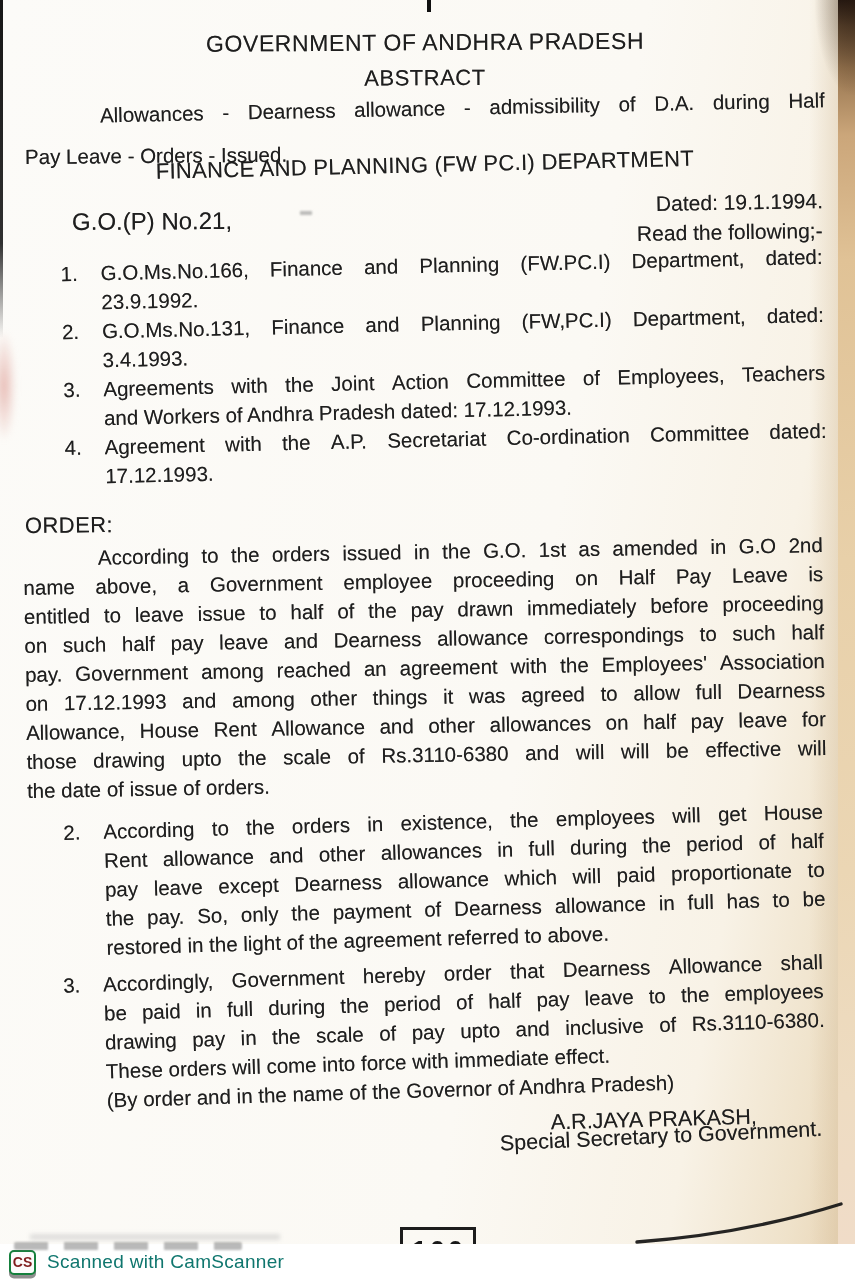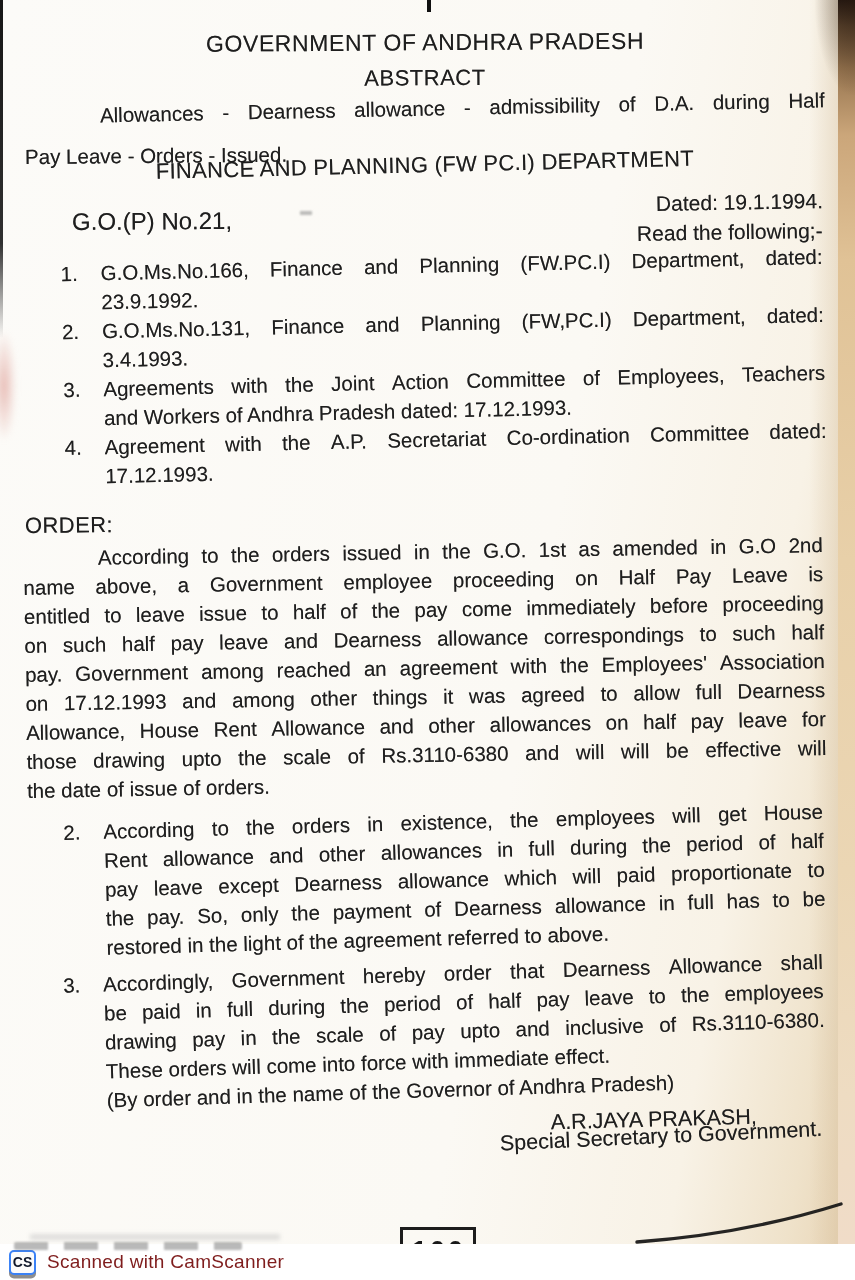--- a/index.html
+++ b/index.html
@@ -31,24 +31,24 @@
   .pagenum-box span{display:block;margin:6px 0 0 9px;font-size:27px;font-weight:700;
     letter-spacing:3px;color:#181818;}
   .dash-row{position:absolute;left:14px;top:1242px;width:228px;height:8px;z-index:12;
     background:repeating-linear-gradient(90deg,#757575 0 34px,rgba(0,0,0,0) 34px 50px);
     filter:blur(1px);opacity:.5;border-radius:2px;}
   .smudge{position:absolute;left:30px;top:1234px;width:250px;height:6px;background:#bdbdbd;
     filter:blur(2px);opacity:.45;z-index:12;}
   
   .wm-bar{position:absolute;left:0;bottom:0;width:855px;height:36px;background:#ffffff;z-index:10;
     display:flex;align-items:center;padding-left:9px;}
-  .cs-badge{width:27px;height:25px;border:2px solid #3b82f6;border-radius:5px;background:#fcfcfc;
+  .cs-badge{width:27px;height:25px;border:2px solid #15803d;border-radius:5px;background:#fcfcfc;
     display:flex;align-items:center;justify-content:center;font-size:14px;font-weight:700;
-    color:#0f172a;box-shadow:0 3.5px 0 #8e8e8e;}
-  .wm-text{margin-left:11px;font-size:19px;color:#7f1d1d;letter-spacing:.3px;}
+    color:#7f1d1d;box-shadow:0 3.5px 0 #8e8e8e;}
+  .wm-text{margin-left:11px;font-size:19px;color:#0f766e;letter-spacing:.3px;}
   
   .content{position:absolute;left:25px;right:30px;top:30px;z-index:2;
     text-shadow:0 0 .5px rgba(30,30,30,.55);}
   .ln{height:29px;line-height:29px;font-size:20.5px;overflow:hidden;}
   .j{display:flex;justify-content:space-between;}
   .j span{white-space:pre;flex-shrink:0;}
   .header{position:relative;height:230px;}
   .title{position:absolute;top:2px;left:0;right:0;text-align:center;font-size:23px;letter-spacing:.6px;}
   .abstract{position:absolute;top:38px;left:0;right:0;text-align:center;font-size:22px;letter-spacing:.5px;}
   .subj1{position:absolute;top:72px;left:0;right:0;padding-left:75px;}
@@ -219,21 +219,21 @@
       <div class="ln j">
           <span>entitled</span>
           <span>to</span>
           <span>leave</span>
           <span>issue</span>
           <span>to</span>
           <span>half</span>
           <span>of</span>
           <span>the</span>
           <span>pay</span>
-          <span>come</span>
+          <span>drawn</span>
           <span>immediately</span>
           <span>before</span>
           <span>proceeding</span>
         </div>
       <div class="ln j">
           <span>on</span>
           <span>such</span>
           <span>half</span>
           <span>pay</span>
           <span>leave</span>

